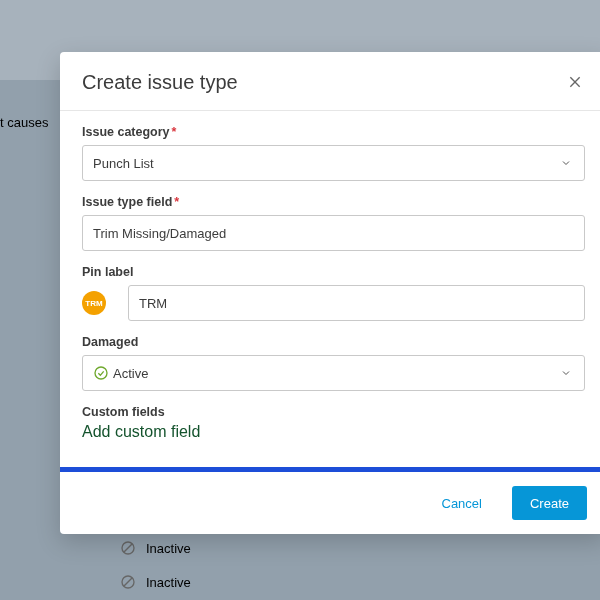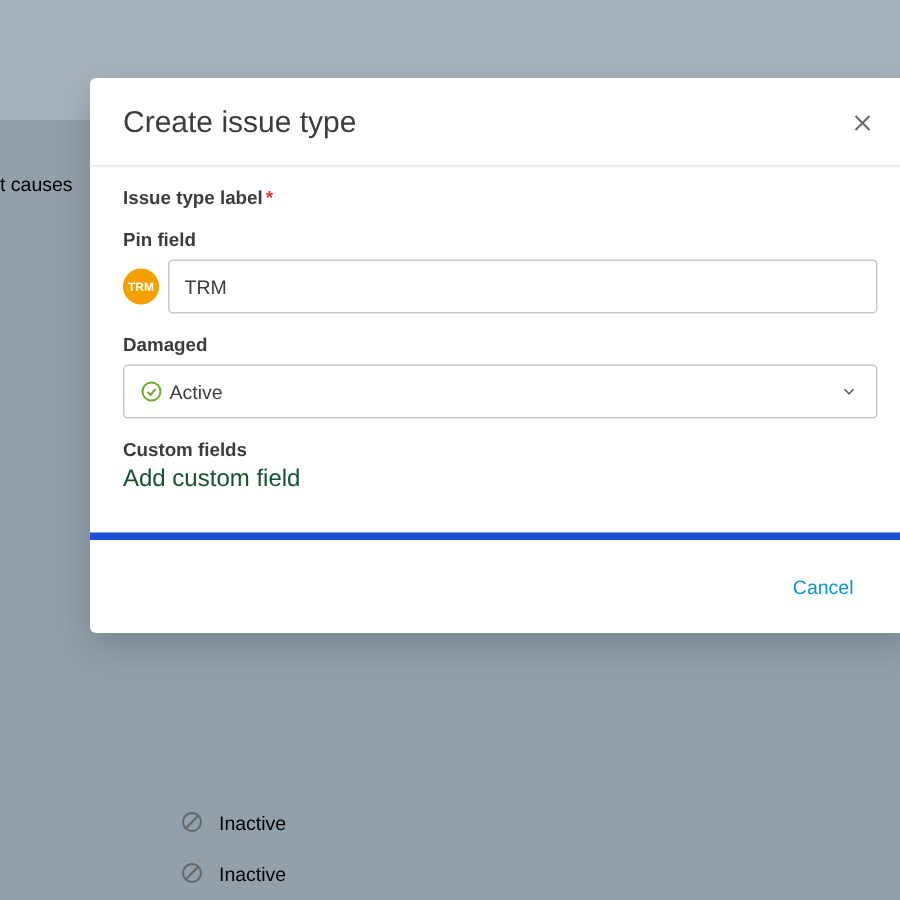--- a/index.html
+++ b/index.html
@@ -70,21 +70,21 @@
     color: #3c3c3c;
     padding: 0 10px;
     display: flex;
     align-items: center;
   }
   .select { justify-content: space-between; cursor: pointer; padding-right: 12px; }
   .select .value { flex: 1; }
   .chevron { width: 12px; height: 12px; color: #555; }
   input.control { outline: none; }
 
-  .pin-row { display: flex; align-items: center; gap: 6px; }
+  .pin-row { display: flex; align-items: center; gap: 22px; }
   .pin-chip {
     width: 24px; height: 24px; border-radius: 50%;
     background: #f4a100;
     color: #fff;
     font-size: 8px;
     font-weight: 700;
     display: flex; align-items: center; justify-content: center;
     flex-shrink: 0;
   }
   .pin-row .control { flex: 1; }
@@ -162,29 +162,41 @@
     <button class="close-btn">
       <svg viewBox="0 0 24 24" fill="none" stroke="currentColor" stroke-width="2">
           <line x1="5" y1="5" x2="19" y2="19"></line>
           <line x1="19" y1="5" x2="5" y2="19"></line>
         </svg>
     </button>
   </div>
 
   <div class="modal-body">
 
-
     <div class="field">
       <label class="field-label">
-        <span>Issue type label</span><span class="req">*</span>
+        <span>Issue category</span><span class="req">*</span>
       </label>
-    </div>
-
-    <div class="field">
-      <label class="field-label">Pin field</label>
+      <div class="control select">
+        <span class="value">Punch List</span>
+        <svg class="chevron" viewBox="0 0 24 24" fill="none" stroke="currentColor" stroke-width="2">
+            <polyline points="6 9 12 15 18 9"></polyline>
+          </svg>
+      </div>
+    </div>
+
+    <div class="field">
+      <label class="field-label">
+        <span>Issue type field</span><span class="req">*</span>
+      </label>
+      <input type="text" class="control" value="Trim Missing/Damaged" style="">
+    </div>
+
+    <div class="field">
+      <label class="field-label">Pin label</label>
       <div class="pin-row">
         <div class="pin-chip">TRM</div>
         <input type="text" class="control" value="TRM" style="">
       </div>
     </div>
 
     <div class="field">
       <label class="field-label">Damaged</label>
       <div class="control select status-select">
         <span class="value">
@@ -202,14 +214,15 @@
 
     <div class="field" style="margin-bottom:10px">
       <div class="section-label">Custom fields</div>
       <a class="link">Add custom field</a>
     </div>
 
   </div>
 
   <div class="modal-footer">
     <button class="btn btn-secondary">Cancel</button>
+    <button class="btn btn-primary">Create</button>
   </div>
 </div>
 
 </body></html>

